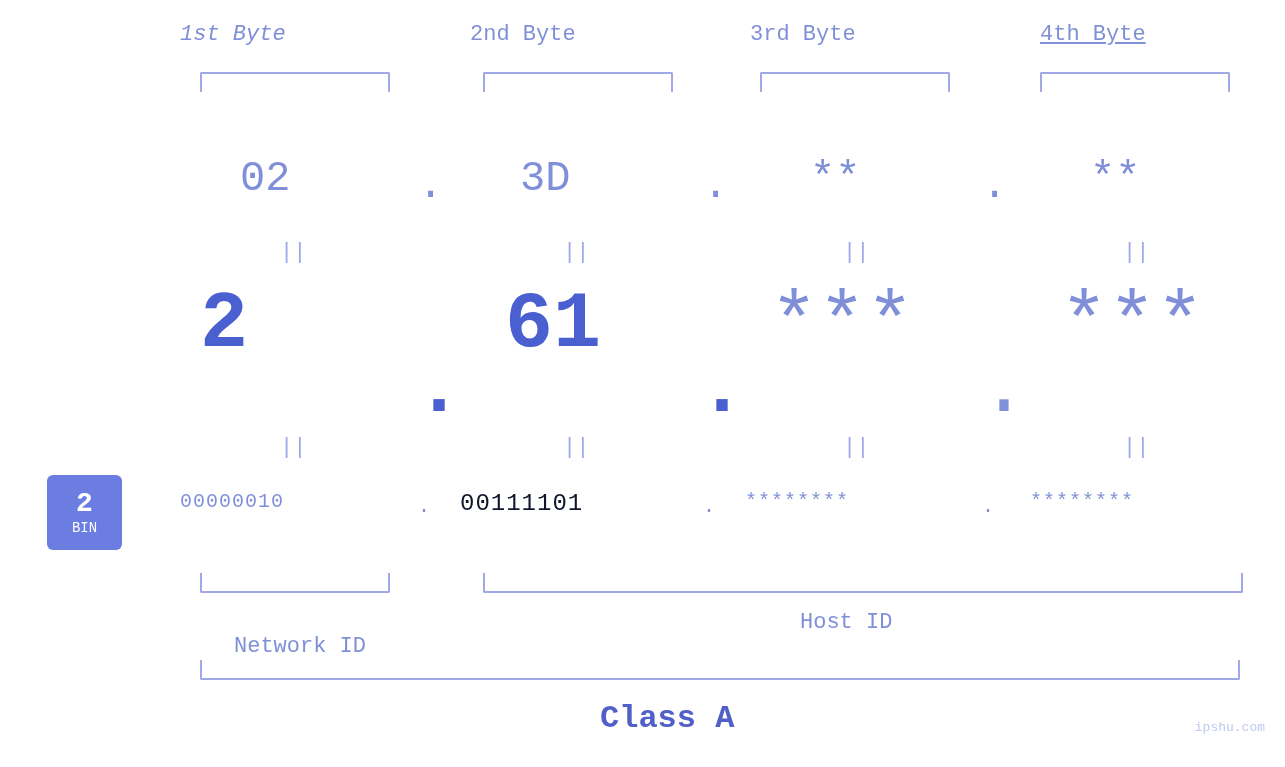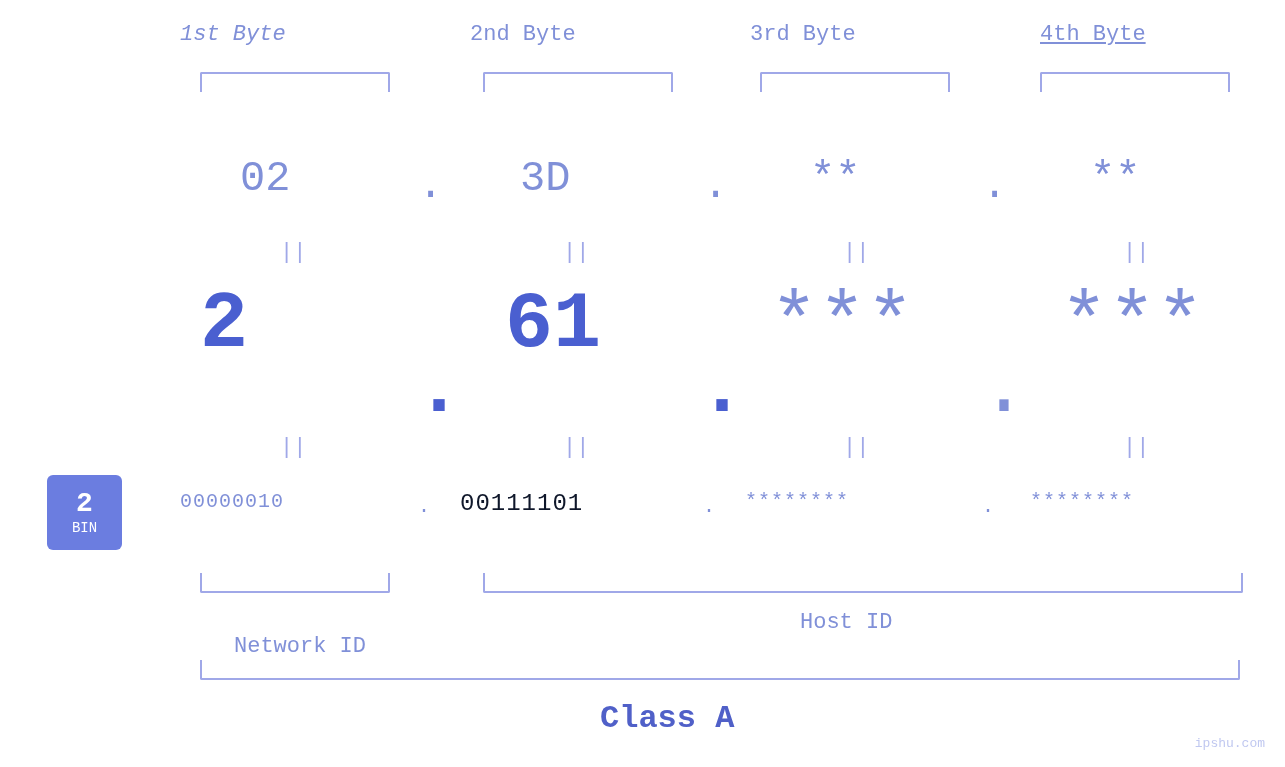--- a/index.html
+++ b/index.html
@@ -125,21 +125,21 @@
     .bindot-1 { left: 418px; top: 495px; }
     .bindot-2 { left: 703px; top: 495px; }
     .bindot-3 { left: 982px; top: 495px; }
 
     
     .lbl-network { left: 234px; top: 610px; margin-top: 24px; }
     .lbl-host { left: 800px; top: 610px; }
     .lbl-class { left: 600px; top: 692px; }
 
     
-    .watermark-pos { right: 20px; bottom: 16px; }
+    .watermark-pos { right: 20px; bottom: 32px; }
 
     .mono-text {
       font-family: 'Courier New', Courier, monospace;
     }
   </style>
 </head>
 <body>
 
 <div class="full-layout">
 

